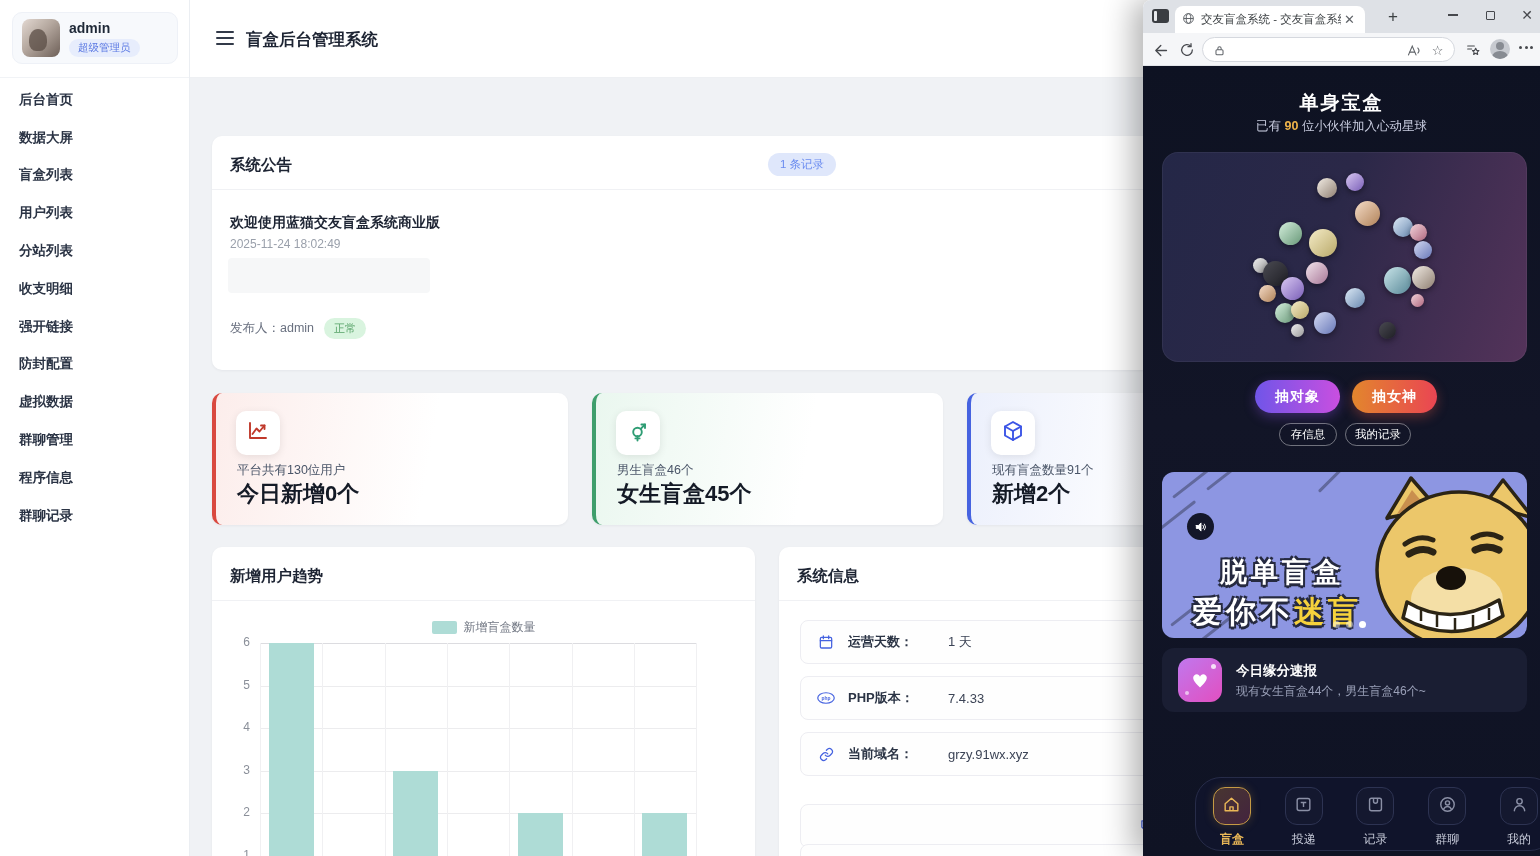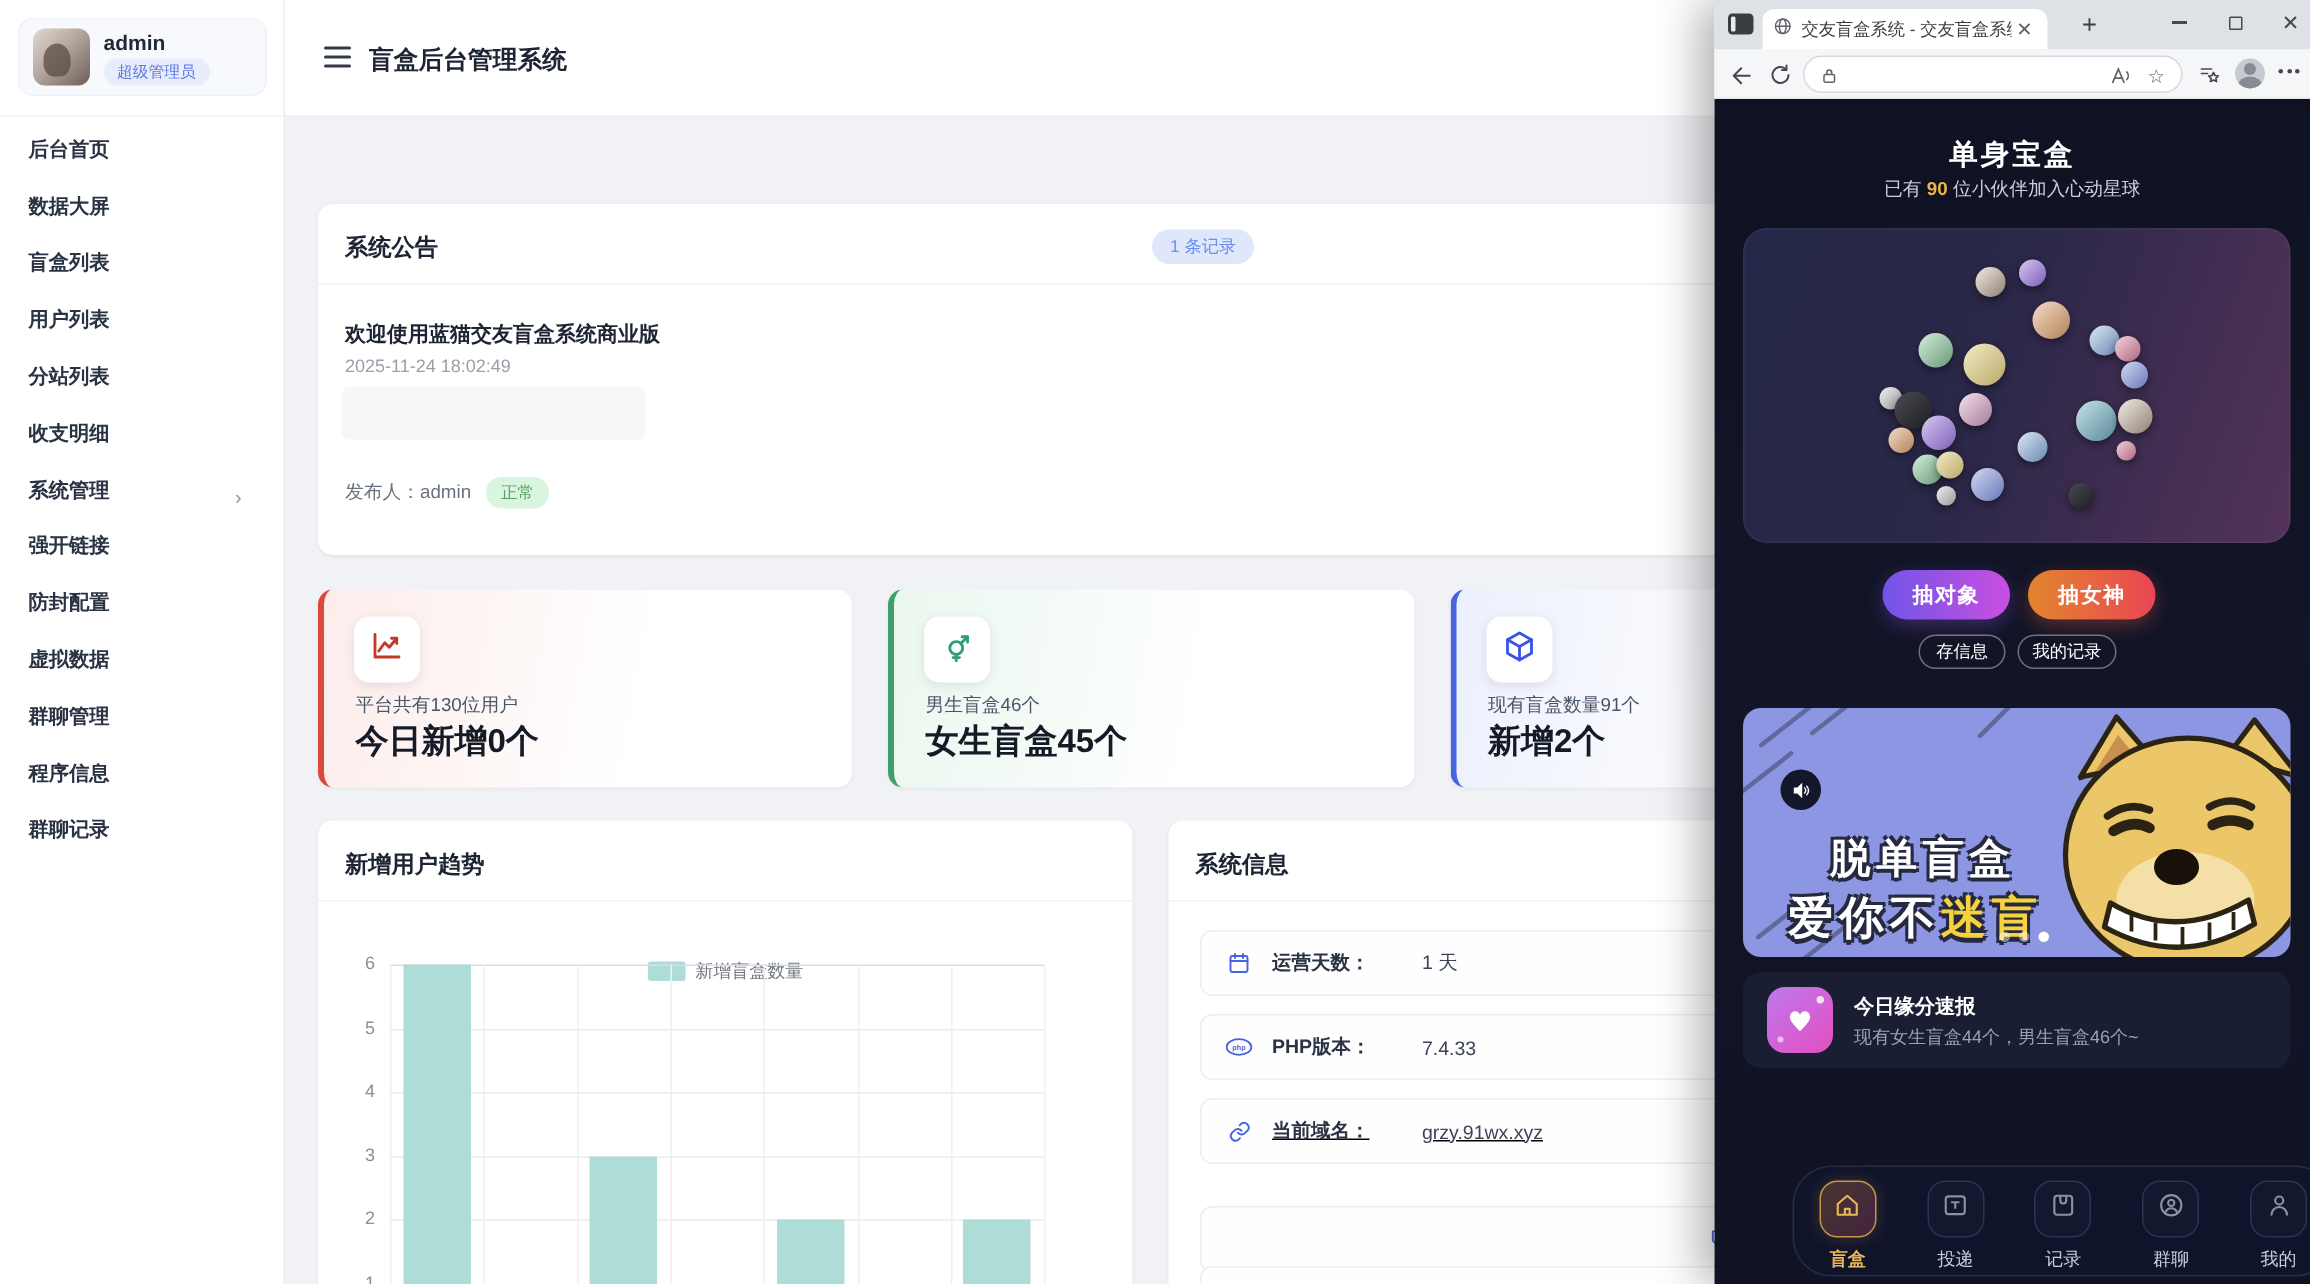--- a/index.html
+++ b/index.html
@@ -43,21 +43,21 @@
   .stat-card { top:393px; height:132px; border-left:4px solid #ccc; }
   .stat-card .icon-box { position:absolute; left:20px; top:18px; width:44px; height:44px; border-radius:10px; background:#fff; box-shadow:0 2px 8px rgba(0,0,0,.09); display:flex; align-items:center; justify-content:center; }
   .stat-label { position:absolute; left:21px; top:69px; font-size:12.5px; color:#4a5568; }
   .stat-value { position:absolute; left:21px; top:86px; font-size:22px; font-weight:800; color:#141a26; }
   .sc1 { left:212px; width:356px; background:linear-gradient(100deg,#fcedeb 0%,#ffffff 60%); }
   .sc2 { left:592px; width:351px; background:linear-gradient(100deg,#eaf7ef 0%,#ffffff 60%); }
   .sc3 { left:967px; width:351px; background:linear-gradient(100deg,#ecf0fc 0%,#ffffff 60%); }
 
   
   .chart-card { left:212px; top:547px; width:543px; height:560px; }
-  .legend { position:absolute; left:0; top:72px; width:100%; display:flex; align-items:center; justify-content:center; gap:7px;margin-top:20px; }
+  .legend { position:absolute; left:0; top:72px; width:100%; display:flex; align-items:center; justify-content:center; gap:7px; }
   .legend .swatch { width:25px; height:13px; border-radius:2px; }
   .legend .ltext { font-size:12px; color:#707682; }
   .plot { position:absolute; left:0; top:0; width:100%; height:100%; }
   .gridline-h { position:absolute; height:1px; background:#ececee; }
   .gridline-v { position:absolute; width:1px; background:#f0f0f2; }
   .ytick { position:absolute; width:30px; text-align:right; font-size:12px; color:#8a8f99; }
   .bar { position:absolute; }
 
   
   .sysinfo { left:779px; top:547px; width:539px; height:560px; }
@@ -159,24 +159,20 @@
         <span>盲盒列表</span>
       </div>
       <div class="menu-item">
         <span>用户列表</span>
       </div>
       <div class="menu-item">
         <span>分站列表</span>
       </div>
       <div class="menu-item">
         <span>收支明细</span>
-      </div>
-      <div class="menu-item">
-        <span>系统管理</span>
-        <span class="chev">›</span>
       </div>
       <div class="menu-item">
         <span>强开链接</span>
       </div>
       <div class="menu-item">
         <span>防封配置</span>
       </div>
       <div class="menu-item">
         <span>虚拟数据</span>
       </div>
@@ -311,21 +307,21 @@
       <div class="info-row" style="top: 129px;">
         <span class="ico">
           <svg width="18" height="14" viewBox="0 0 24 16">
             <ellipse cx="12" cy="8" rx="11" ry="7" fill="none" stroke="#4663e0" stroke-width="1.6"></ellipse>
             <text x="12" y="10.5" text-anchor="middle" font-size="6.5" font-weight="bold" fill="#4663e0" font-family="Liberation Sans,sans-serif">php</text>
           </svg>
         </span>
         <span class="info-label">PHP版本：</span>
         <span class="info-value">7.4.33</span>
       </div>
-      <div class="info-row" style="top: 185px; text-decoration: underline;">
+      <div class="info-row" style="top: 185px;">
         <span class="ico">
           <svg width="15" height="15" viewBox="0 0 24 24" fill="none" stroke="#4663e0" stroke-width="2" stroke-linecap="round">
             <path d="M10 13a5 5 0 0 0 7.5.5l3-3a5 5 0 0 0-7-7l-1.7 1.7"></path>
             <path d="M14 11a5 5 0 0 0-7.5-.5l-3 3a5 5 0 0 0 7 7l1.7-1.7"></path>
           </svg>
         </span>
         <span class="info-label">当前域名：</span>
         <span class="info-value">grzy.91wx.xyz</span>
       </div>
       <div class="info-row" style="top: 257px; justify-content: flex-end;">

